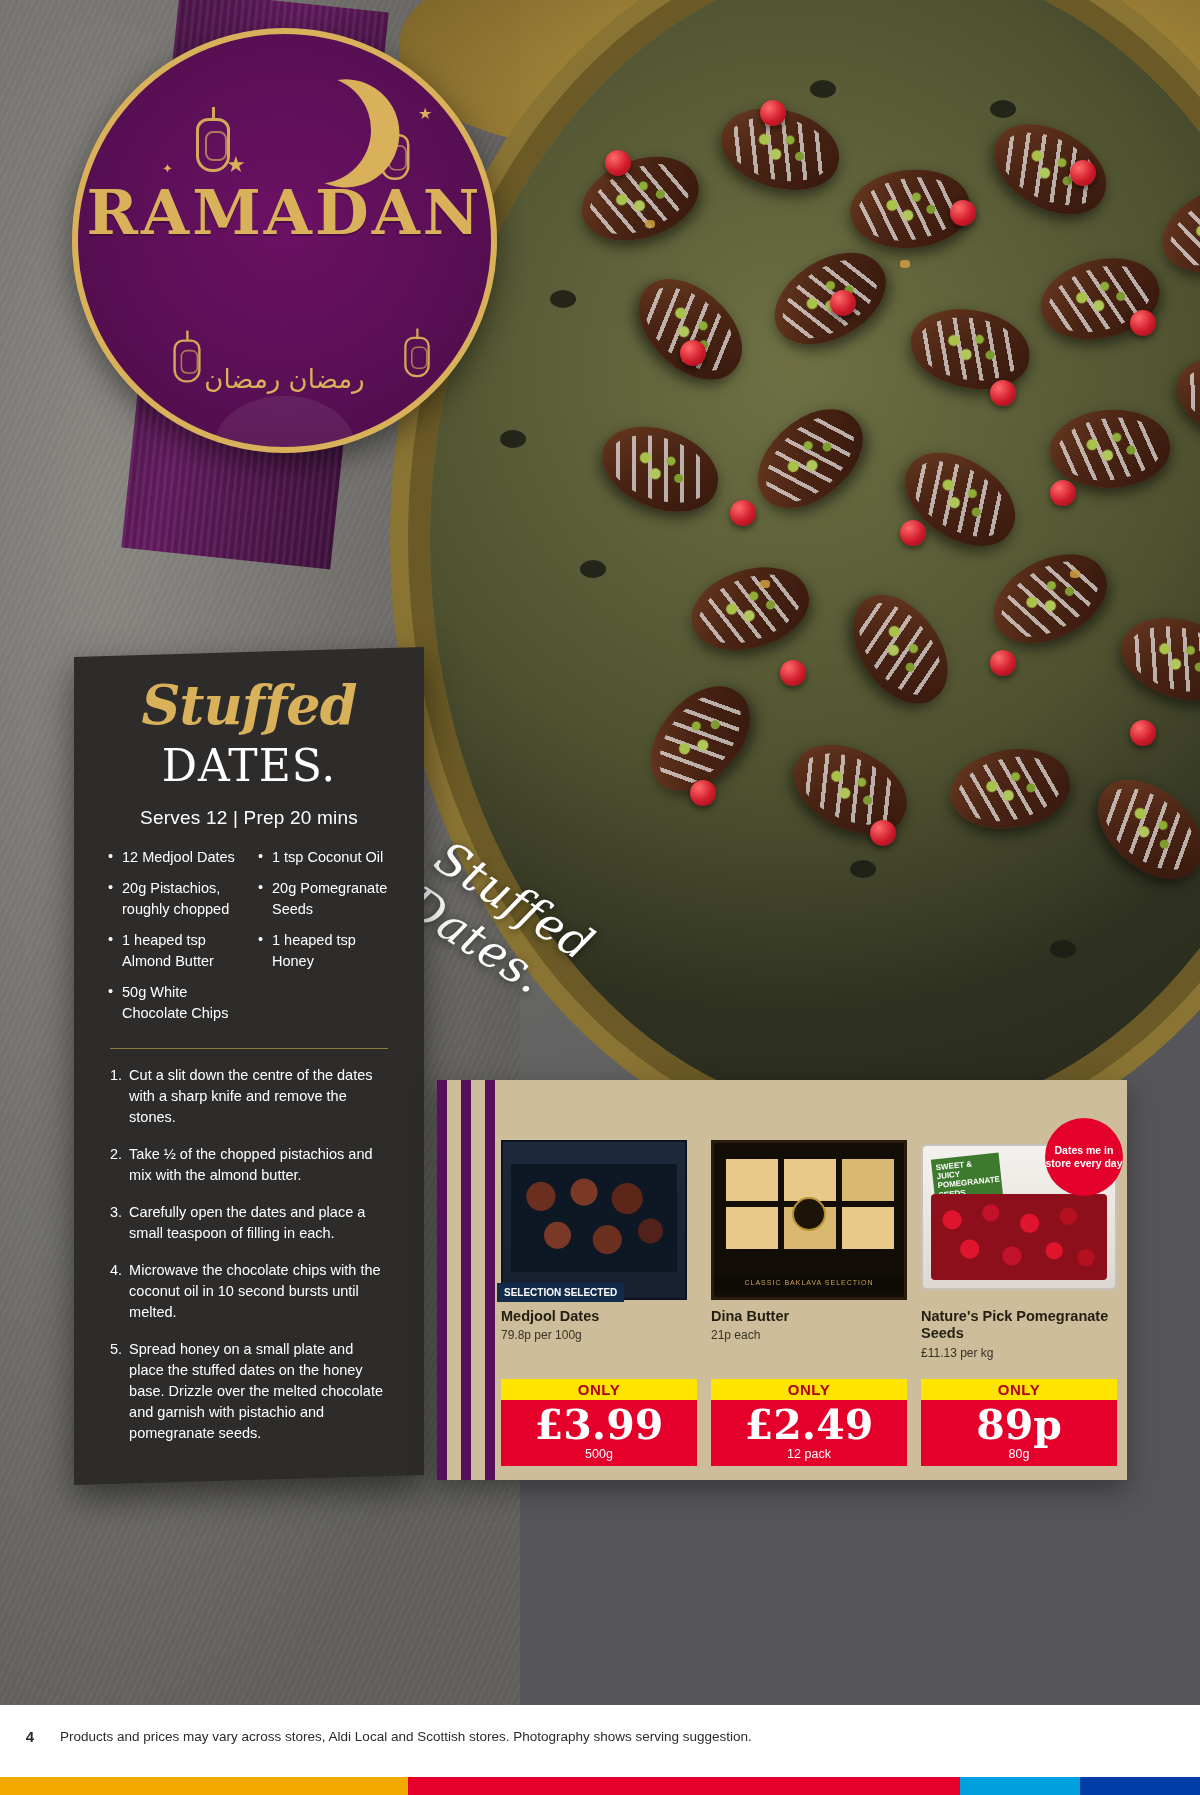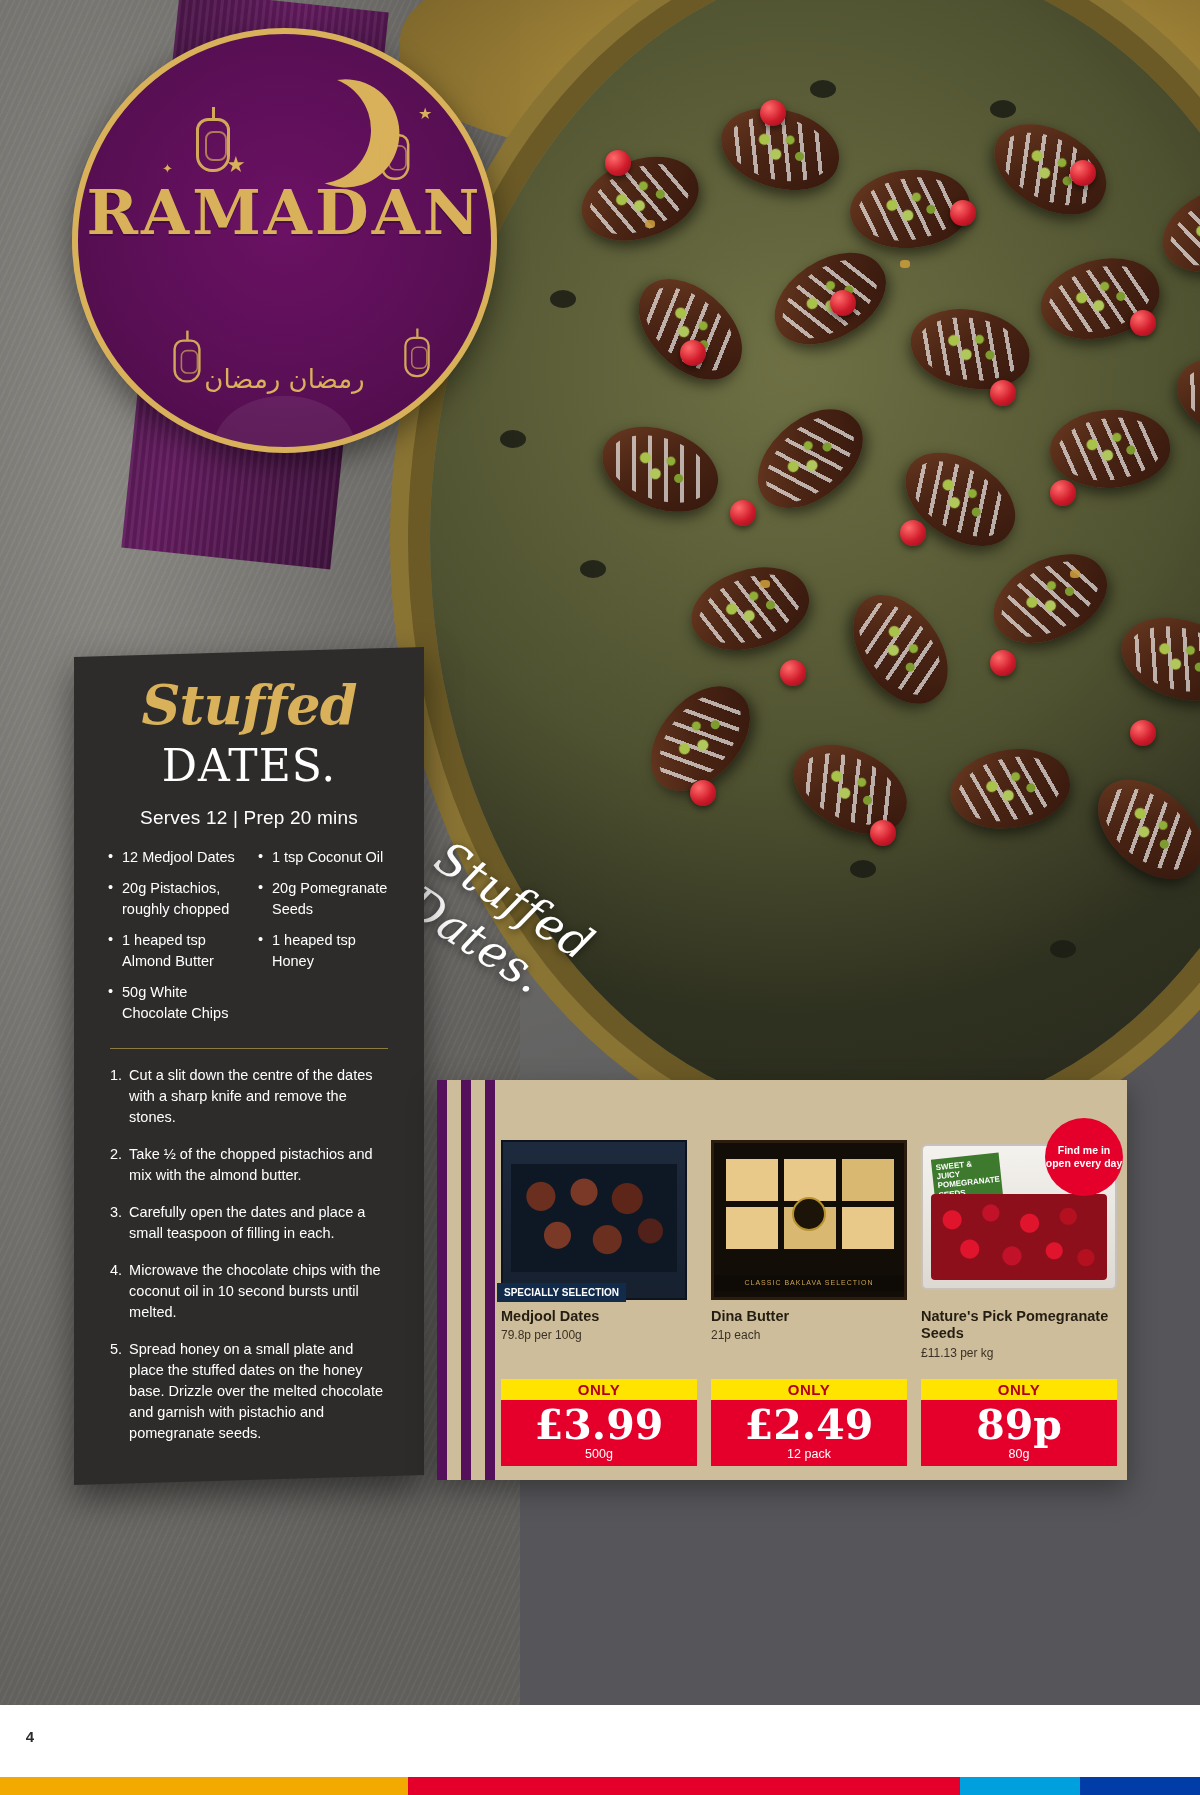--- a/index.html
+++ b/index.html
@@ -445,21 +445,21 @@
     <div class="prod-edge"></div>
 
     <div class="prod-grid">
 
       <div class="prod">
         <div class="shot">
           <div class="box-dates">
             <div class="lbl"></div>
             <div class="tray"></div>
           </div>
-          <div class="ss-badge">SPECIALLY SELECTION</div>
+          <div class="ss-badge">SELECTION SELECTED</div>
         </div>
         <div class="name">Medjool Dates</div>
         <div class="unit">79.8p per 100g</div>
         <div class="pricebox">
           <div class="only">ONLY</div>
           <div class="pricemain">£3.99</div>
           <div class="pricesub">500g</div>
         </div>
       </div>
 
@@ -474,40 +474,41 @@
         <div class="unit">21p each</div>
         <div class="pricebox">
           <div class="only">ONLY</div>
           <div class="pricemain">£2.49</div>
           <div class="pricesub">12 pack</div>
         </div>
       </div>
 
       <div class="prod">
         <div class="shot">
-          <div class="findme">Find me in open every day</div>
+          <div class="findme">Dates me in store every day</div>
           <div class="pack-pom">
             <div class="grn">SWEET &amp; JUICY POMEGRANATE SEEDS</div>
             <div class="seeds"></div>
           </div>
         </div>
         <div class="name">Nature's Pick Pomegranate Seeds</div>
         <div class="unit">£11.13 per kg</div>
         <div class="pricebox">
           <div class="only">ONLY</div>
           <div class="pricemain">89p</div>
           <div class="pricesub">80g</div>
         </div>
       </div>
 
     </div>
   </div>
 
   <div class="footer">
     <div class="pagenum">4</div>
+    <div class="disclaimer">Products and prices may vary across stores, Aldi Local and Scottish stores. Photography shows serving suggestion.</div>
   </div>
 
   <div class="bottombar">
     <div class="bb" style="width:34%;background:#f2a900"></div>
     <div class="bb" style="width:26%;background:#e4002b"></div>
     <div class="bb" style="width:20%;background:#e4002b"></div>
     <div class="bb" style="width:10%;background:#00a0df"></div>
     <div class="bb" style="width:10%;background:#003da6"></div>
   </div>
 

